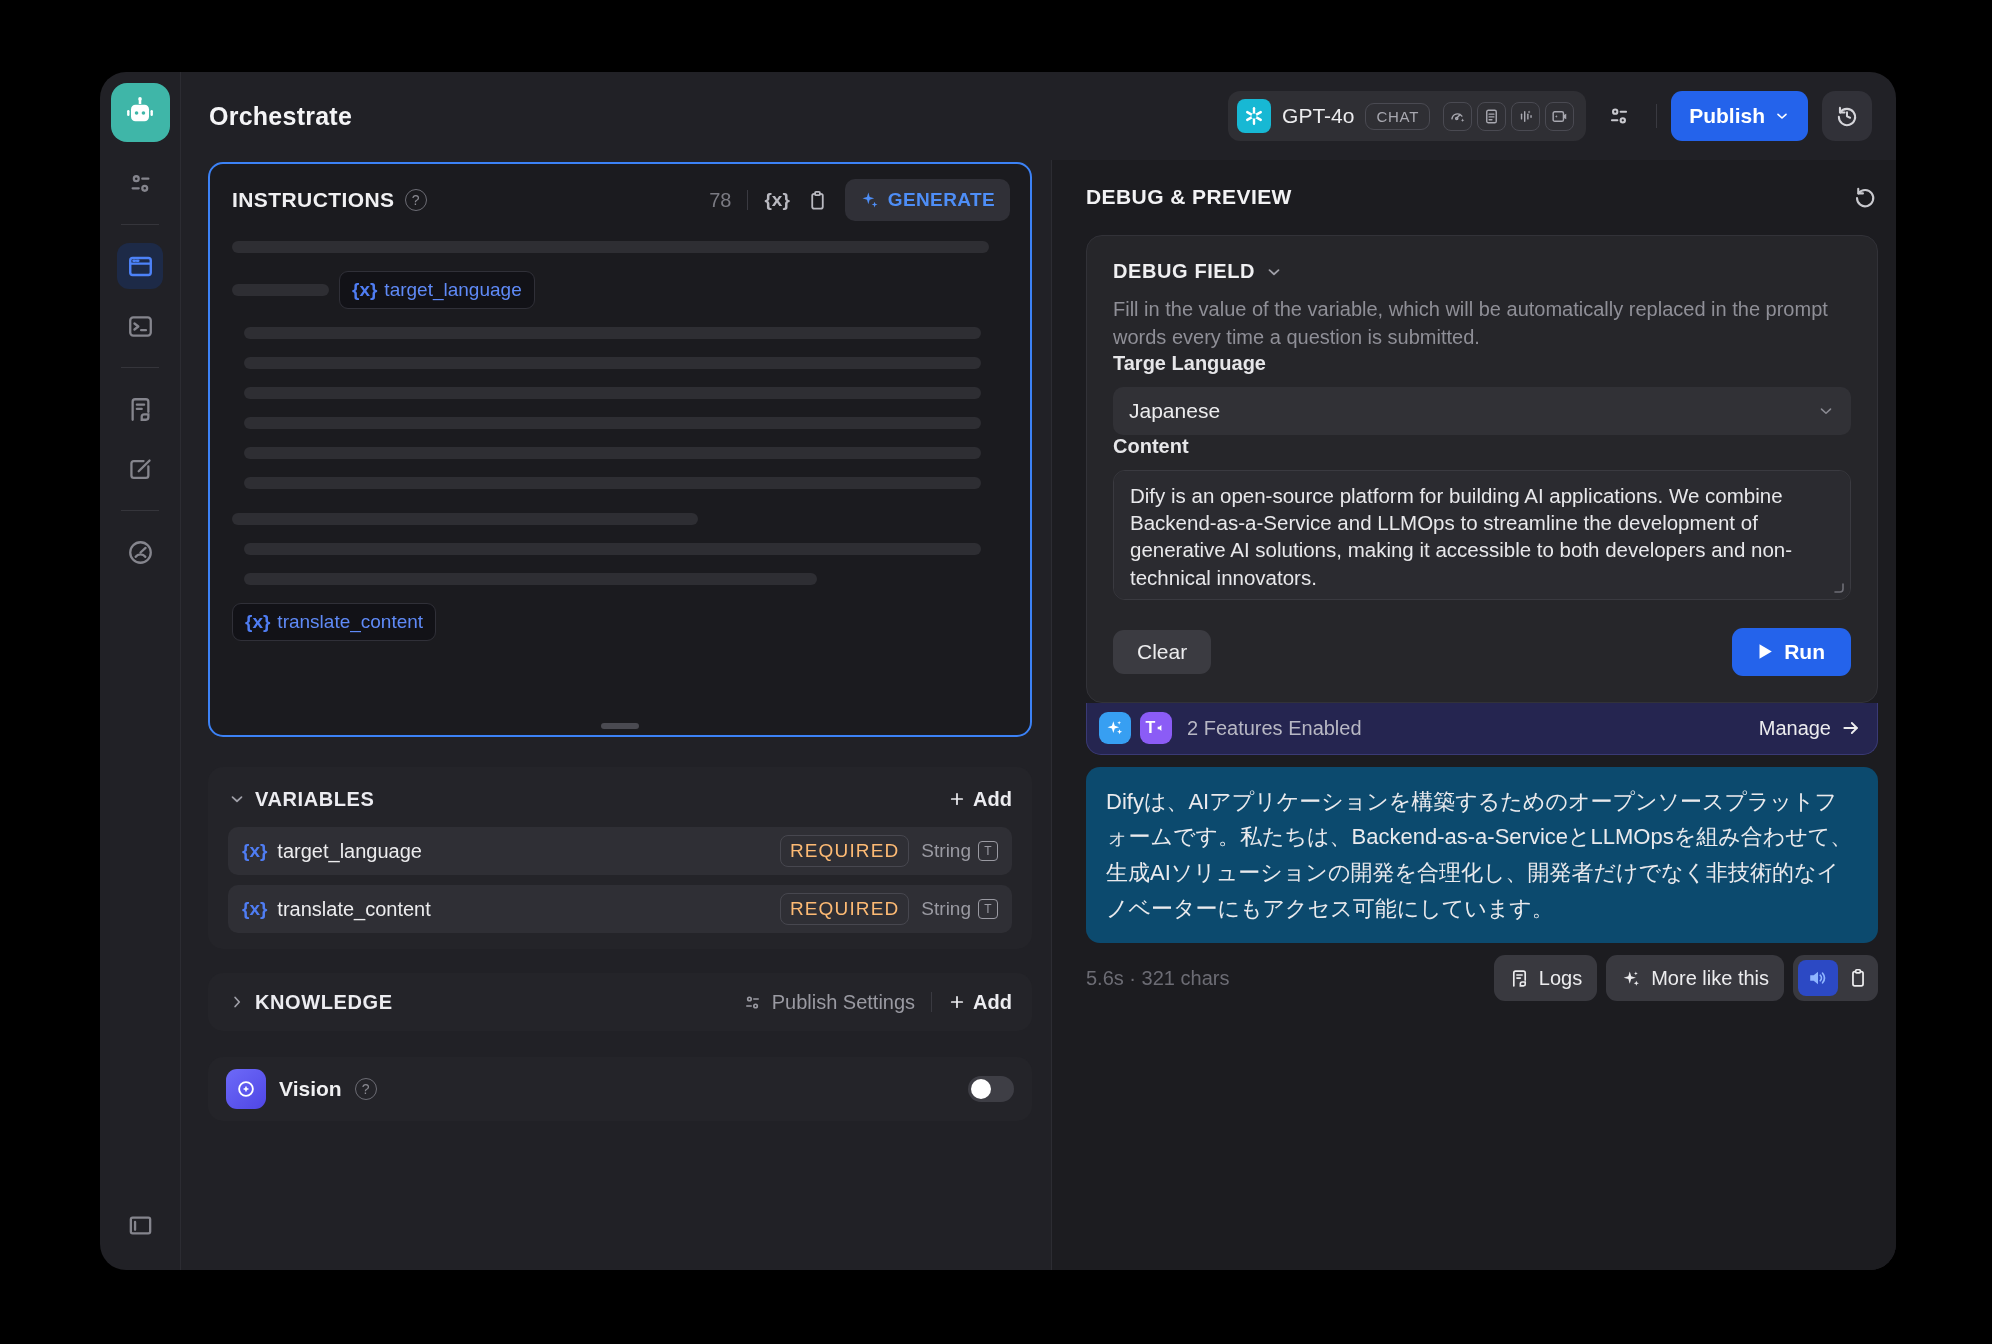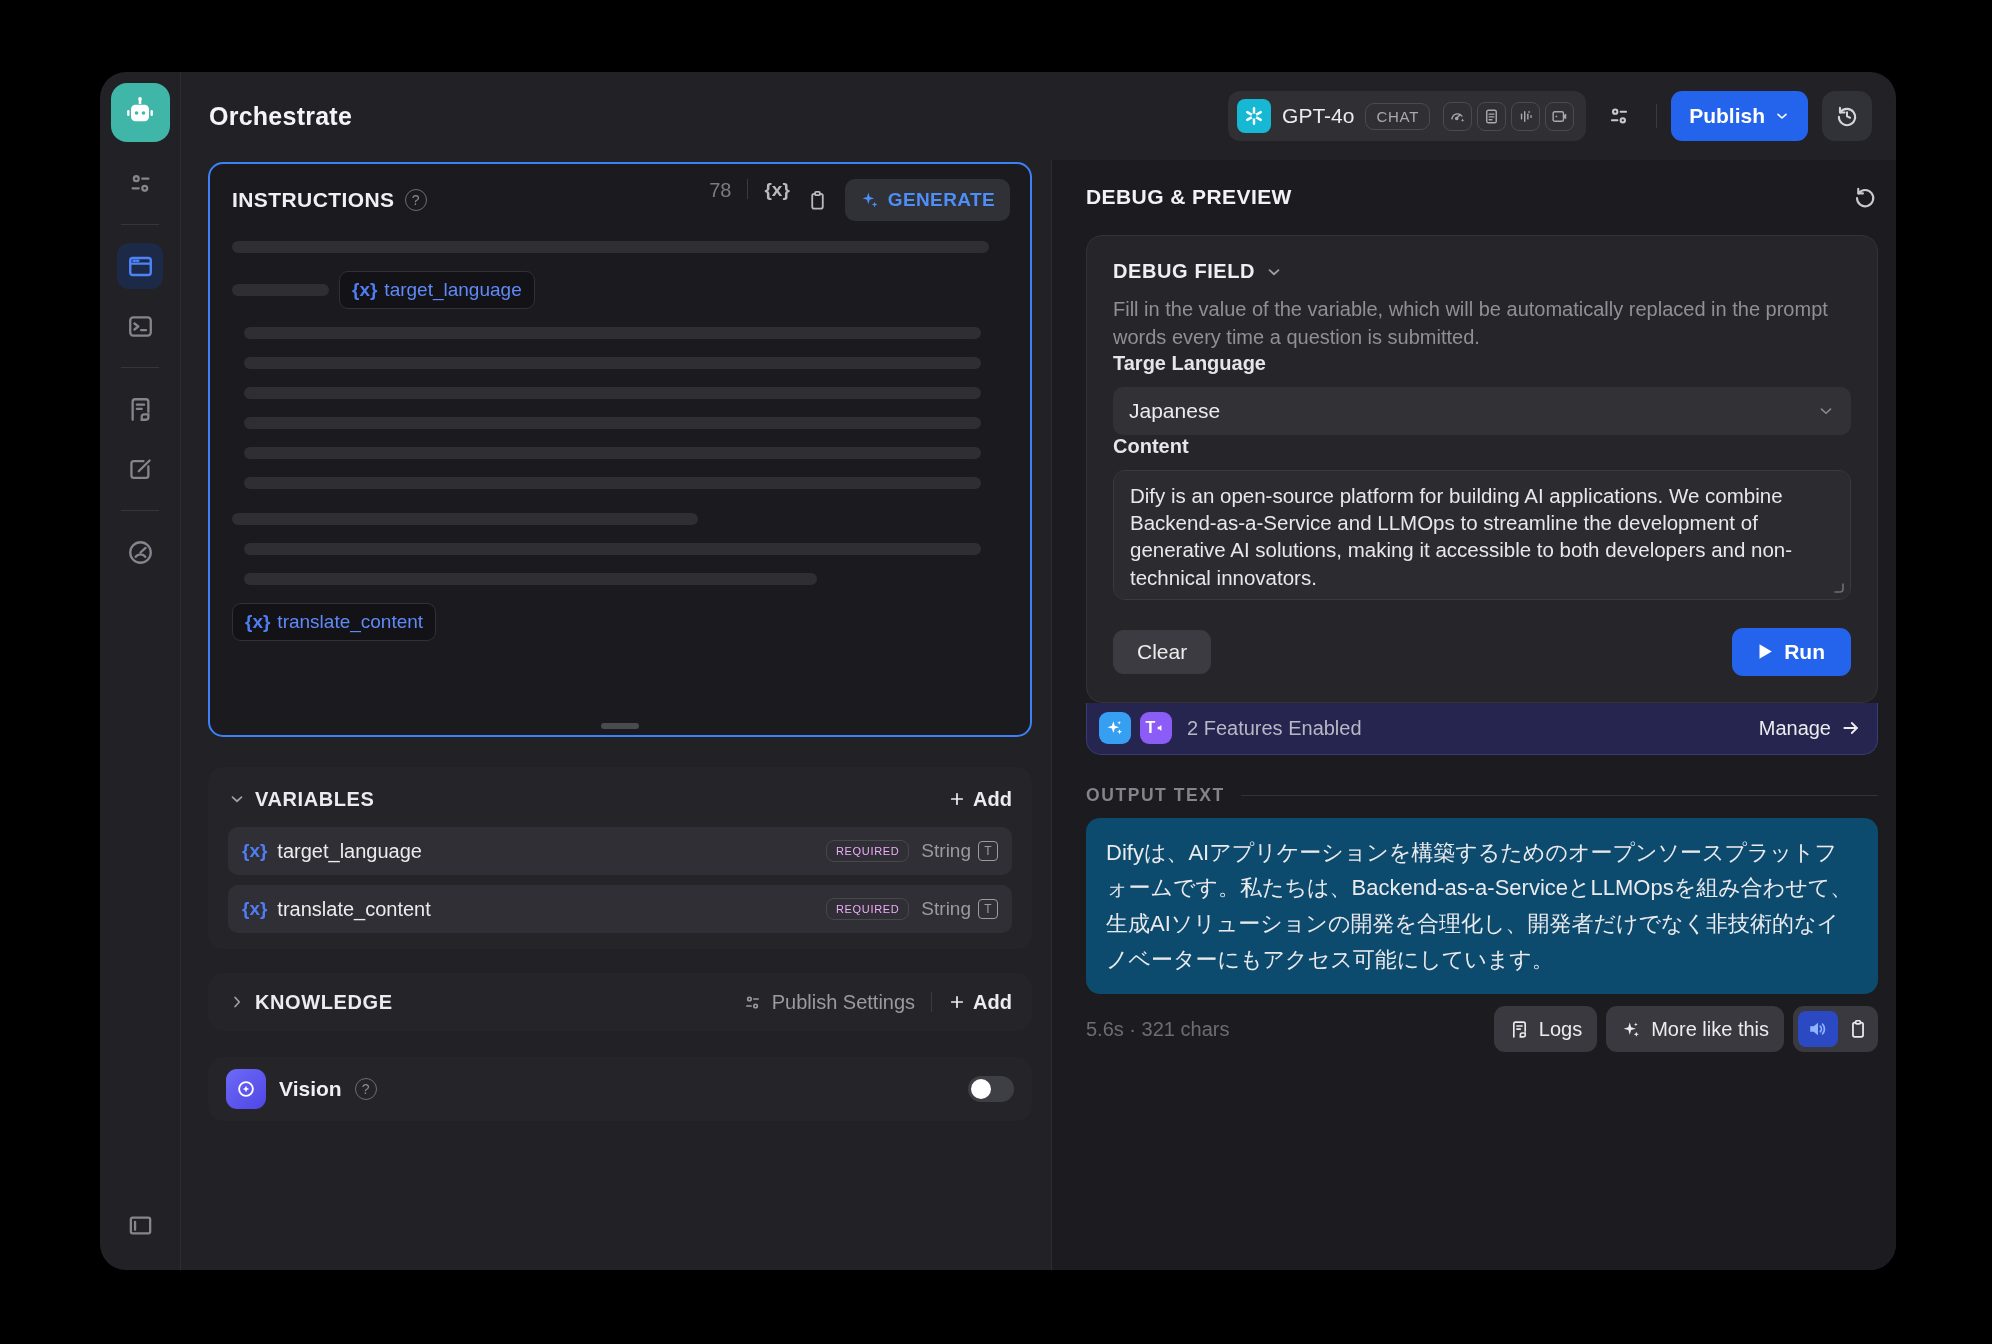--- a/index.html
+++ b/index.html
@@ -54,21 +54,21 @@
   .content-row { flex:1; display:flex; min-height:0; }
 
   
   .left-panel { width:870px; flex:0 0 870px; padding:2px 19px 0 27px; overflow:hidden; }
   .instructions-card { width:824px; height:575px; background:#1b1b1f; border:2px solid #3c82f6;
     border-radius:15px; position:relative; }
   .instr-header { display:flex; align-items:center; padding:15px 20px 10px 22px; gap:10px; }
   .instr-title { font-size:21px; font-weight:bold; color:#f0f0f2; letter-spacing:.02em; }
   .help-icon { width:22px; height:22px; border:1.5px solid #6c6c74; border-radius:50%;
     color:#8a8a92; font-size:14px; display:flex; align-items:center; justify-content:center; }
-  .instr-tools { margin-left:auto; display:flex; gap:16px; }
+  .instr-tools { margin-left:auto; display:flex; align-items:center; gap:16px; }
   .char-count { color:#7a7a82; font-size:20px; }
   .instr-vdiv { width:1px; height:20px; background:#3a3a41; }
   .icon-plain { color:#b9b9c0; cursor:pointer; display:flex; align-items:center; }
   .icon-plain svg { width:23px; height:23px; }
   .curly-x { color:#b9b9c0; font-size:19px; font-weight:600; cursor:pointer; }
   .generate-btn { background:#303037; border:none; border-radius:10px; height:42px; padding:0 15px;
     display:flex; align-items:center; gap:8px; color:#4e8ef7; font-size:19px; font-weight:bold;
     letter-spacing:.02em; cursor:pointer; font-family:inherit; }
   .generate-btn svg { width:20px; height:20px; }
 
@@ -91,21 +91,21 @@
   .section-title { font-size:20px; font-weight:bold; color:#ececf0; letter-spacing:.03em; }
   .add-btn { margin-left:0; display:flex; align-items:center; gap:7px; color:#ececf0;
     font-size:20px; font-weight:600; cursor:pointer; }
   .add-btn svg { width:18px; height:18px; }
   .var-row { height:48px; background:#2f2f35; border-radius:10px; margin-top:10px;
     display:flex; align-items:center; padding:0 14px; gap:10px; cursor:pointer; }
   .var-row .tx { color:#4f7df3; font-size:19px; font-weight:600; }
   .var-row .vname { color:#ececee; font-size:20px; }
   .var-row-right { margin-left:auto; display:flex; align-items:center; gap:12px; }
   .required-badge { border:1.5px solid #47474f; border-radius:8px; padding:4px 9px;
-    color:#f0abfc; font-size:11px; letter-spacing:.06em; }
+    color:#fdba74; font-size:19px; letter-spacing:.06em; }
   .type-label { color:#9a9aa2; font-size:19px; display:flex; align-items:center; gap:7px; }
   .tbox { width:20px; height:20px; border:1.5px solid #9a9aa2; border-radius:4px; font-size:12px;
     display:flex; align-items:center; justify-content:center; }
   .rerank-btn { display:flex; align-items:center; gap:9px; color:#9a9aa2; font-size:20px; cursor:pointer; }
   .rerank-btn svg { width:21px; height:21px; }
   .knowledge-head { height:30px; }
   .section-card.knowledge { margin-top:24px; padding:14px 20px; }
   .section-card.vision { margin-top:26px; padding:12px 18px; display:flex; align-items:center; gap:13px; }
   .vision-icon { width:40px; height:40px; border-radius:11px;
     background:linear-gradient(140deg,#6d6af8,#4f46e5); display:flex; align-items:center; justify-content:center; }
@@ -564,24 +564,20 @@
           <span class="features-text">2 Features Enabled</span>
           <span class="manage-link">
             <span>Manage</span>
             <svg viewBox="0 0 24 24" fill="none" stroke="currentColor" stroke-width="2.2" stroke-linecap="round" stroke-linejoin="round">
               <line x1="4" y1="12" x2="19" y2="12"></line>
                 <polyline points="13,6 19,12 13,18"></polyline>
             </svg>
           </span>
         </div>
 
-        <div class="output-head">
-          <span class="output-title">OUTPUT TEXT</span>
-          <span class="output-rule"></span>
-        </div>
 
         <div class="output-bubble">Difyは、AIアプリケーションを構築するためのオープンソースプラットフォームです。私たちは、Backend-as-a-ServiceとLLMOpsを組み合わせて、生成AIソリューションの開発を合理化し、開発者だけでなく非技術的なイノベーターにもアクセス可能にしています。</div>
 
         <div class="output-footer">
           <span class="output-stats">5.6s · 321 chars</span>
           <span class="out-buttons">
             <button class="pill-btn">
               <svg viewBox="0 0 24 24" fill="none" stroke="currentColor" stroke-width="1.9" stroke-linecap="round">
                 <path d="M5.5 20.5 V5.5 a2 2 0 0 1 2-2 h9 a2 2 0 0 1 2 2 V14"></path>
                 <line x1="9" y1="8" x2="15" y2="8"></line>

